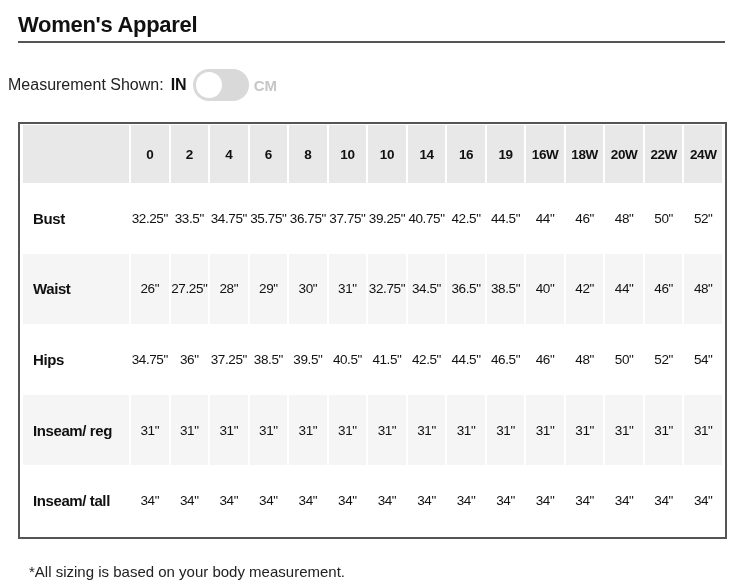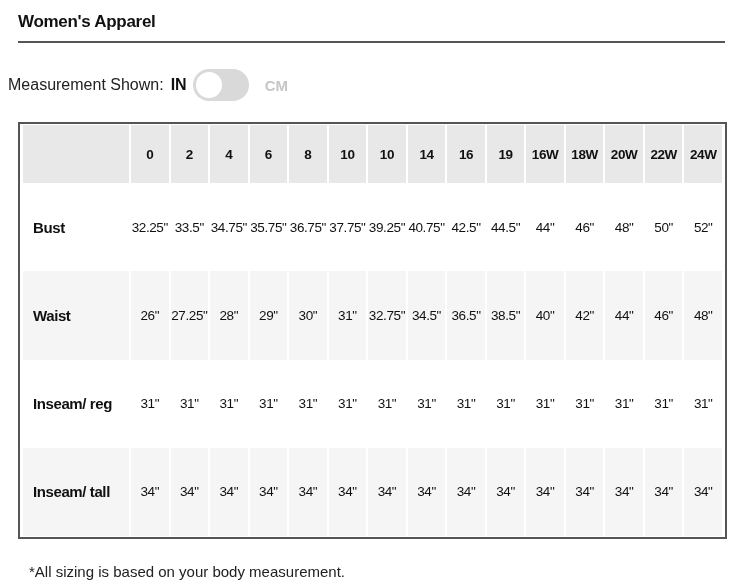--- a/index.html
+++ b/index.html
@@ -1,24 +1,24 @@
 <!DOCTYPE html>
 <html><head>
 <meta charset="utf-8">
 <style>
   html, body { margin:0; padding:0; background:#ffffff; }
   body { width:750px; height:587px; position:relative; font-family:"Liberation Sans", sans-serif; color:#111; overflow:hidden; }
-  .title { position:absolute; left:18px; top:12px; font-size:17px; font-weight:bold; letter-spacing:-0.3px; }
+  .title { position:absolute; left:18px; top:12px; font-size:22px; font-weight:bold; letter-spacing:-0.3px; }
   .rule { position:absolute; left:18px; top:41px; width:707px; height:2px; background:#555; }
   .measure { position:absolute; left:8px; top:68px; height:34px; display:flex; align-items:center; font-size:16px; }
   .measure .lbl { color:#222; }
   .measure .in { font-weight:bold; margin-left:7px; }
   .toggle { width:56px; height:32px; border-radius:16px; background:#d9d9d9; margin-left:6px; position:relative; cursor:pointer; }
   .toggle .knob { position:absolute; left:3px; top:3px; width:26px; height:26px; border-radius:50%; background:#fff; }
-  .measure .cm { color:#c6c6c6; font-weight:bold; margin-left:16px; font-size:15px; }
+  .measure .cm { color:#c6c6c6; font-weight:bold; margin-left:5px; font-size:15px; }
   .table-wrap { position:absolute; left:18px; top:122px; width:703px; height:411px; border:2px solid #555; padding:1px; background:#fff; }
   table { border-collapse:separate; border-spacing:2px 0; width:100%; height:100%; table-layout:fixed; }
   th, td { text-align:center; font-size:13.5px; padding:0; letter-spacing:-0.4px; }
   thead th { background:#e8e8e8; font-weight:bold; height:58px; }
   tbody td, tbody th { height:58px; }
   tbody tr:nth-child(even) td, tbody tr:nth-child(even) th { background:#f5f5f5; }
   tbody th { text-align:left; padding-left:10px; font-size:15px; font-weight:bold; letter-spacing:-0.4px; }
   col.first { width:106px; }
   .footnote { position:absolute; left:29px; top:563px; font-size:15px; color:#222; }
 </style>
@@ -108,20 +108,38 @@
           <td>34.5"</td>
           <td>36.5"</td>
           <td>38.5"</td>
           <td>40"</td>
           <td>42"</td>
           <td>44"</td>
           <td>46"</td>
           <td>48"</td>
         </tr>
         <tr>
+          <th>Hips</th>
+          <td>34.75"</td>
+          <td>36"</td>
+          <td>37.25"</td>
+          <td>38.5"</td>
+          <td>39.5"</td>
+          <td>40.5"</td>
+          <td>41.5"</td>
+          <td>42.5"</td>
+          <td>44.5"</td>
+          <td>46.5"</td>
+          <td>46"</td>
+          <td>48"</td>
+          <td>50"</td>
+          <td>52"</td>
+          <td>54"</td>
+        </tr>
+        <tr>
           <th>Inseam/ reg</th>
           <td>31"</td>
           <td>31"</td>
           <td>31"</td>
           <td>31"</td>
           <td>31"</td>
           <td>31"</td>
           <td>31"</td>
           <td>31"</td>
           <td>31"</td>

